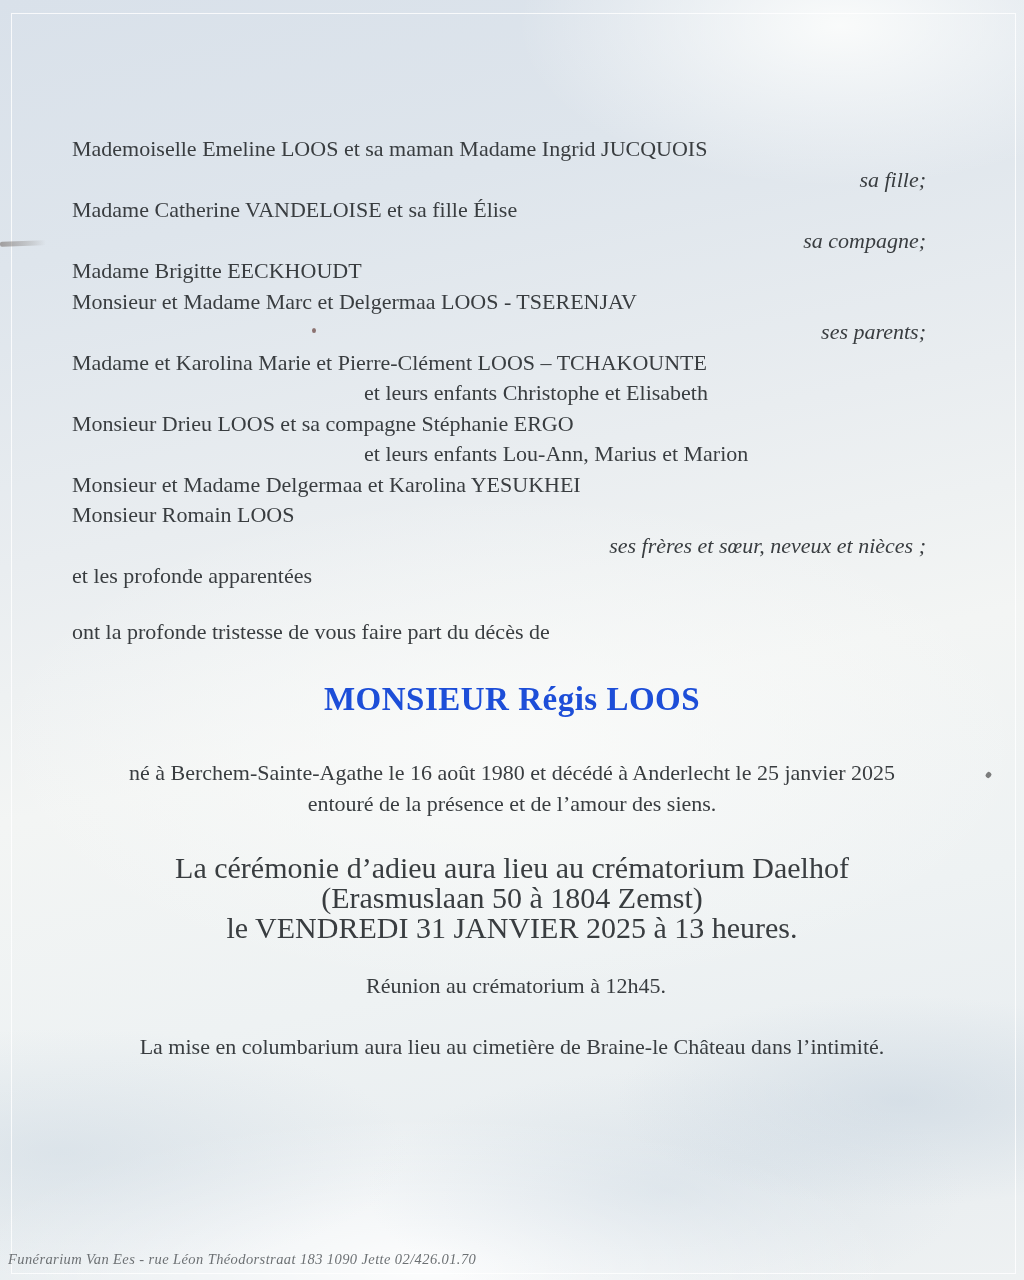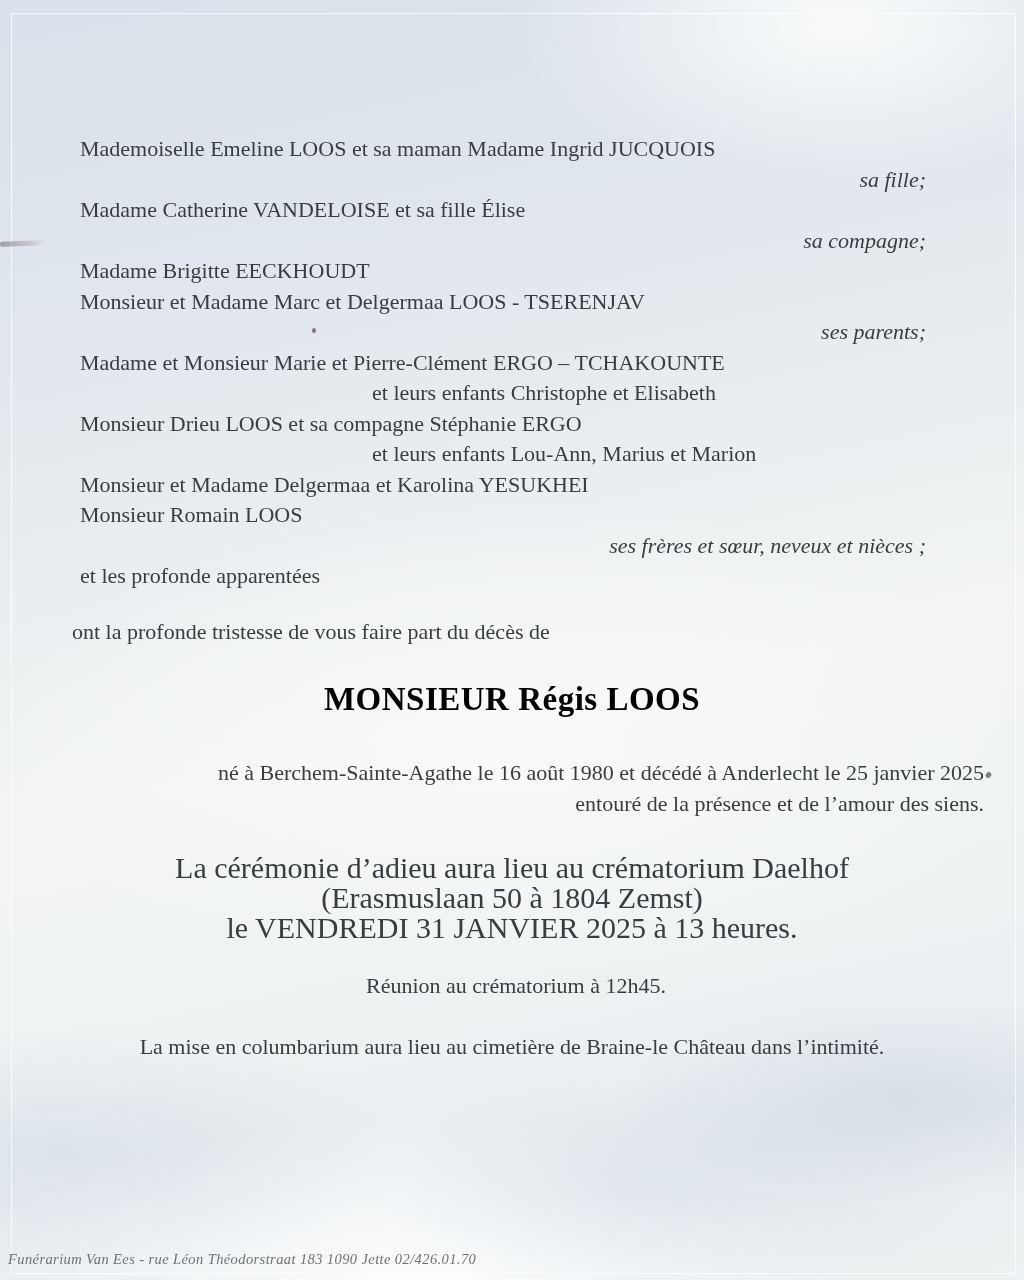--- a/index.html
+++ b/index.html
@@ -16,30 +16,30 @@
       radial-gradient(ellipse 500px 200px at 65% 93%, rgba(196,210,222,0.35), rgba(196,210,222,0) 60%),
       radial-gradient(ellipse 680px 220px at 42% 99%, rgba(255,255,255,0.88), rgba(255,255,255,0) 68%),
       linear-gradient(168deg, #d9e1ea 0%, #dee5ec 18%, #e9edf0 38%, #f3f5f4 55%, #eef2f3 72%, #e8edf0 88%, #eef1f2 100%);
   }
   .frame {
     position: absolute; left: 11px; top: 13px; right: 8px; bottom: 6px;
     border: 1.5px solid rgba(255,255,255,0.8);
     pointer-events: none;
   }
   .family { position: absolute; top: 134px; left: 72px; right: 98px; }
-  .fline { height: 30.5px; line-height: 30.5px; font-size: 22px; white-space: nowrap; margin-left: 8px; }
+  .fline { height: 30.5px; line-height: 30.5px; font-size: 22px; white-space: nowrap; }
   .fline.right { text-align: right; font-style: italic; font-family: Liberation Serif, serif; }
   .fline.indent { padding-left: 292px; }
   .intro { position: absolute; top: 618px; left: 72px; font-size: 22px; line-height: 28px; }
   .title {
     position: absolute; top: 680px; left: 0; width: 100%;
     text-align: center; font-size: 33px; font-weight: bold;
-    letter-spacing: 0.5px; line-height: 38px; color: #000000;
+    letter-spacing: 0.5px; line-height: 38px; color: #1d4ed8;
   }
-  .lifelines { position: absolute; top: 757px; left: 40px; right: 40px; text-align: right; font-size: 22px; line-height: 31px; }
+  .lifelines { position: absolute; top: 757px; left: 40px; right: 40px; text-align: center; font-size: 22px; line-height: 31px; }
   .ceremony  { position: absolute; top: 853px; left: 40px; right: 40px; text-align: center; font-size: 30px; line-height: 30px; }
   .ceremony .bold { font-weight: normal; }
   .reunion { position: absolute; top: 973px; left: 40px; right: 32px; text-align: center; font-size: 22px; }
   .columbarium { position: absolute; top: 1034px; left: 0; width: 100%; text-align: center; font-size: 22px; }
   .footer {
     position: absolute; left: 8px; bottom: 12px;
     font-size: 14.5px; font-style: italic;
     color: var(--footer-color, #6d7174); letter-spacing: 0.4px;
   }
   
@@ -65,21 +65,21 @@
   <div class="frame"></div>
 
   <div class="family">
       <div class="fline left">Mademoiselle Emeline LOOS et sa maman Madame Ingrid JUCQUOIS</div>
       <div class="fline right">sa fille;</div>
       <div class="fline left">Madame Catherine VANDELOISE et sa fille Élise</div>
       <div class="fline right">sa compagne;</div>
       <div class="fline left">Madame Brigitte EECKHOUDT</div>
       <div class="fline left">Monsieur et Madame Marc et Delgermaa LOOS - TSERENJAV</div>
       <div class="fline right">ses parents;</div>
-      <div class="fline left">Madame et Monsieur Marie et Pierre-Clément ERGO – TCHAKOUNTE</div>
+      <div class="fline left">Madame et Karolina Marie et Pierre-Clément LOOS – TCHAKOUNTE</div>
       <div class="fline indent">et leurs enfants Christophe et Elisabeth</div>
       <div class="fline left">Monsieur Drieu LOOS et sa compagne Stéphanie ERGO</div>
       <div class="fline indent">et leurs enfants Lou-Ann, Marius et Marion</div>
       <div class="fline left">Monsieur et Madame Delgermaa et Karolina YESUKHEI</div>
       <div class="fline left">Monsieur Romain LOOS</div>
       <div class="fline right">ses frères et sœur, neveux et nièces ;</div>
       <div class="fline left">et les profonde apparentées</div>
     </div>
 
   <div class="intro">ont la profonde tristesse de vous faire part du décès de</div>

